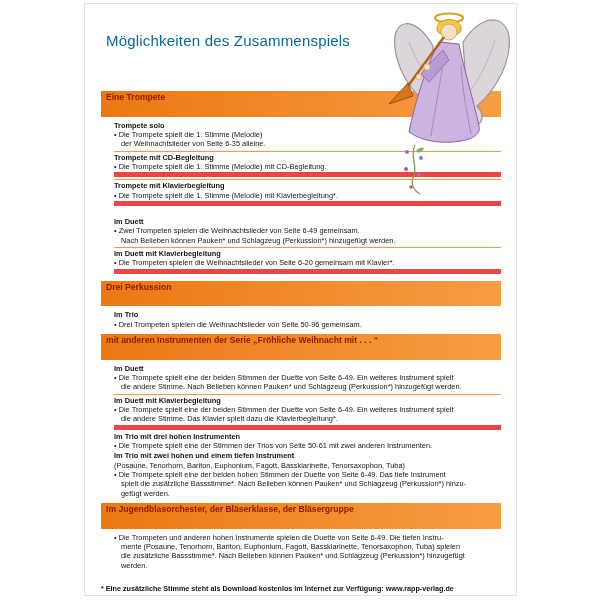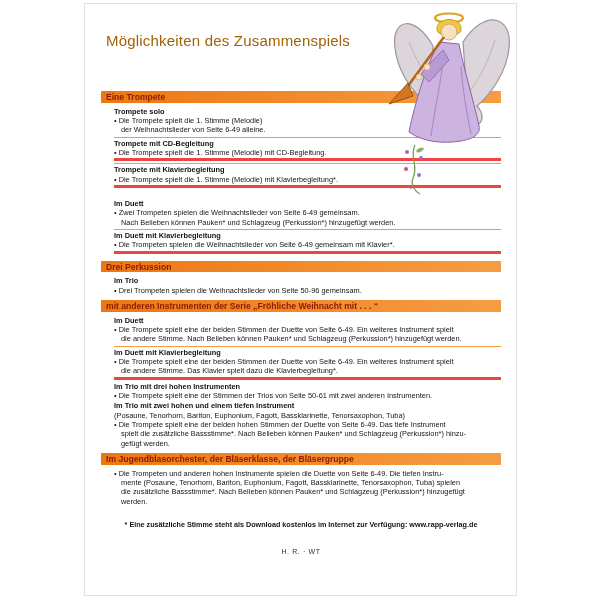--- a/index.html
+++ b/index.html
@@ -4,35 +4,35 @@
 <style>
   * { margin:0; padding:0; box-sizing:border-box; }
   html,body { width:600px; height:600px; background:#ffffff; font-family:"Liberation Sans", sans-serif; }
   body { position:relative; overflow:hidden; }
 
   .sheet { position:absolute; left:84px; top:3px; width:433px; height:593px;
            background:#ffffff; border:1px solid #e3e1de; }
 
   .content { position:absolute; left:16px; top:0; width:400px; z-index:1; }
 
-  .title { font-size:15px; font-weight:400; color:#a16207; margin:28px 0 42px 5px; letter-spacing:.2px; }
+  .title { font-size:15px; font-weight:400; color:#0369a1; margin:28px 0 42px 5px; letter-spacing:.2px; }
 
   .bar { background:linear-gradient(90deg,#ec7812 0%,#f69d44 100%);
          color:#8d1b05; font-weight:700; font-size:8.6px; line-height:9.6px;
-         padding:2px 4px 0 5px; }
+         padding:2px 4px 14px 5px; }
   .bar-line2 { font-size:7.4px; line-height:8.8px; }
 
   .section { padding:3px 0 5px 13px; font-size:7.4px; line-height:9.35px; color:#141414; }
   .block { margin-top:1px; }
   .subhead { font-weight:700; }
   .note { font-weight:400; }
   .bullet { padding-left:7px; text-indent:-7px; white-space:pre-line; }
-  .boxed { border-top:1px solid #f29a4a; border-bottom:3px solid #ef4444; padding:1px 0; margin:2px 0; }
+  .boxed { border-top:1px solid #f29a4a; border-bottom:5px solid #ef4444; padding:1px 0; margin:2px 0; }
 
-  .footnote { font-size:7.2px; font-weight:700; text-align:center; margin-top:9px; color:#141414; }
+  .footnote { font-size:7.2px; font-weight:700; text-align:left; margin-top:9px; color:#141414; }
   .page-mark { font-size:7px; text-align:center; margin-top:19px; color:#333; letter-spacing:.6px; }
 
   .angel { position:absolute; left:296px; top:2px; z-index:2; }
   .sprig { position:absolute; left:312px; top:138px; z-index:2; }
 </style>
 </head>
 <body>
 
 <div class="sheet">
 
@@ -77,41 +77,41 @@
 
     <h1 class="title">Möglichkeiten des Zusammenspiels</h1>
 
     <div class="bar">
       <span>Eine Trompete</span>
     </div>
     <div class="section">
       <div class="block">
         <div class="subhead">Trompete solo</div>
         <div class="bullet">• Die Trompete spielt die 1. Stimme (Melodie)
-der Weihnachtslieder von Seite 6-49 alleine.</div>
+der Weihnachtslieder von Seite 6-35 alleine.</div>
       </div>
       <div class="block boxed">
         <div class="subhead">Trompete mit CD-Begleitung</div>
         <div class="bullet">• Die Trompete spielt die 1. Stimme (Melodie) mit CD-Begleitung.</div>
       </div>
       <div class="block boxed">
         <div class="subhead">Trompete mit Klavierbegleitung</div>
         <div class="bullet">• Die Trompete spielt die 1. Stimme (Melodie) mit Klavierbegleitung*.</div>
       </div>
     </div>
 
     <div class="section">
       <div class="block">
         <div class="subhead">Im Duett</div>
         <div class="bullet">• Zwei Trompeten spielen die Weihnachtslieder von Seite 6-49 gemeinsam.
 Nach Belieben können Pauken* und Schlagzeug (Perkussion*) hinzugefügt werden.</div>
       </div>
       <div class="block boxed">
         <div class="subhead">Im Duett mit Klavierbegleitung</div>
-        <div class="bullet">• Die Trompeten spielen die Weihnachtslieder von Seite 6-49 gemeinsam mit Klavier*.</div>
+        <div class="bullet">• Die Trompeten spielen die Weihnachtslieder von Seite 6-20 gemeinsam mit Klavier*.</div>
       </div>
     </div>
 
     <div class="bar">
       <span>Drei Perkussion</span>
     </div>
     <div class="section">
       <div class="block">
         <div class="subhead">Im Trio</div>
         <div class="bullet">• Drei Trompeten spielen die Weihnachtslieder von Seite 50-96 gemeinsam.</div>

